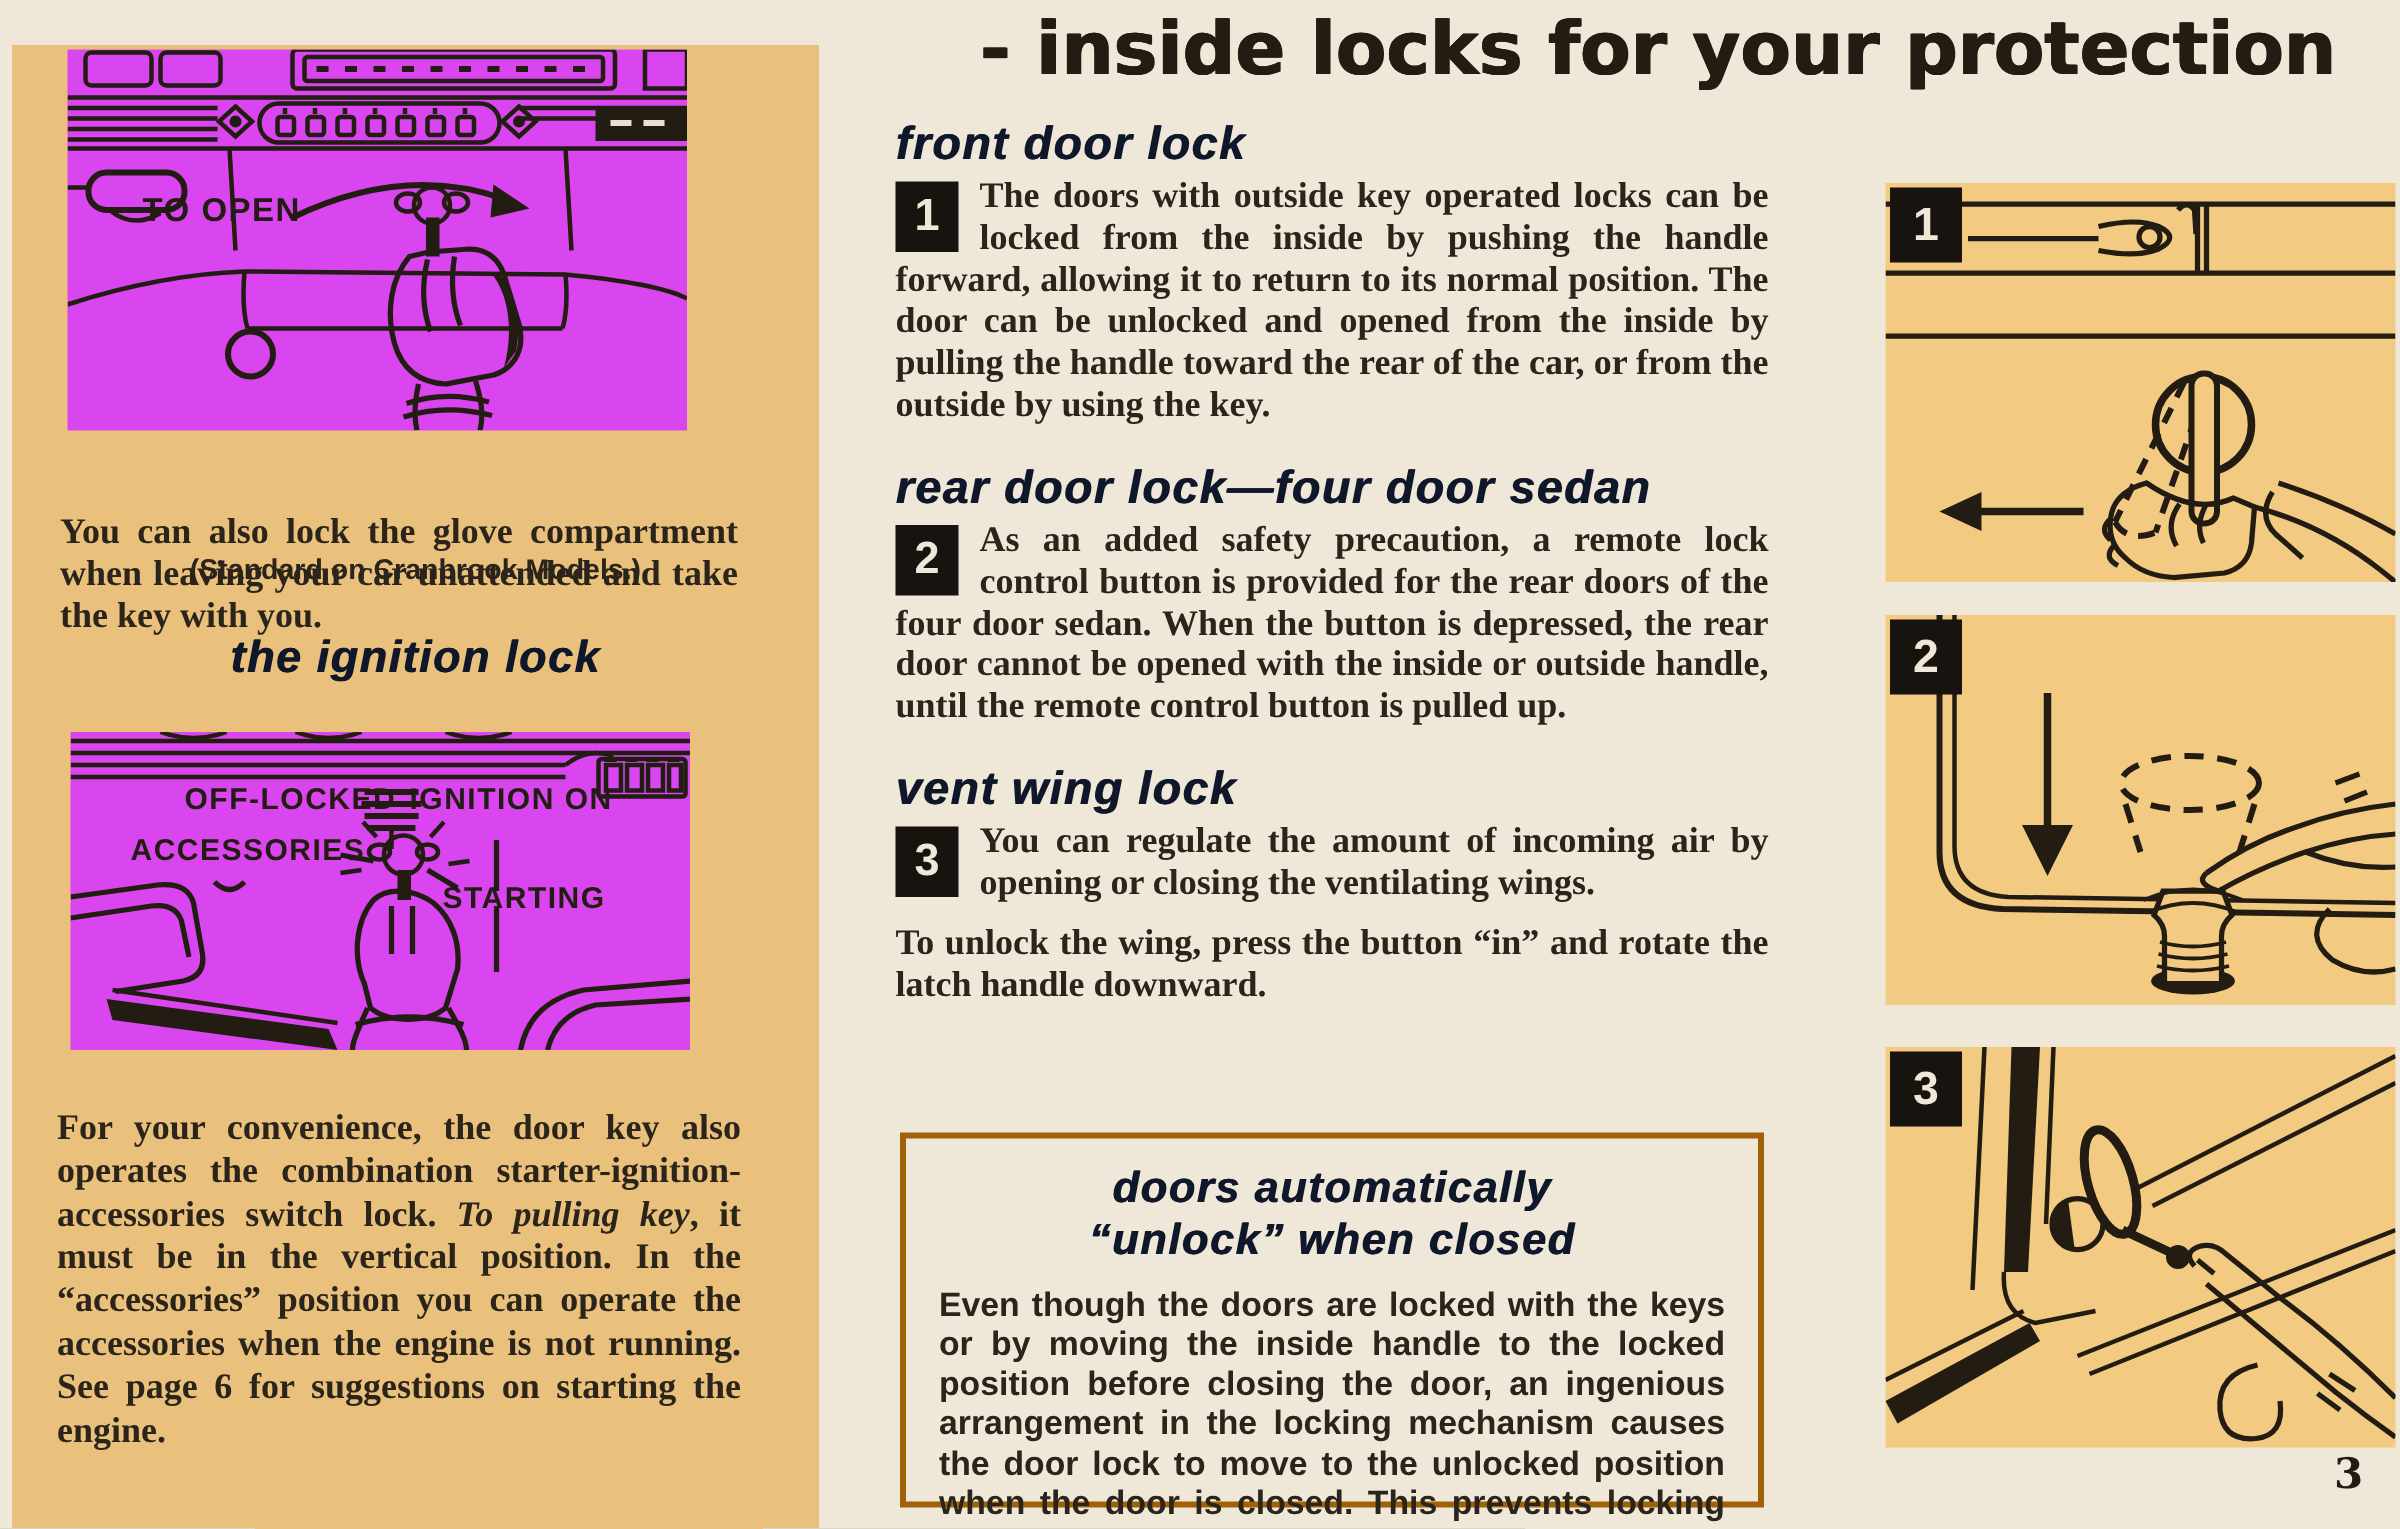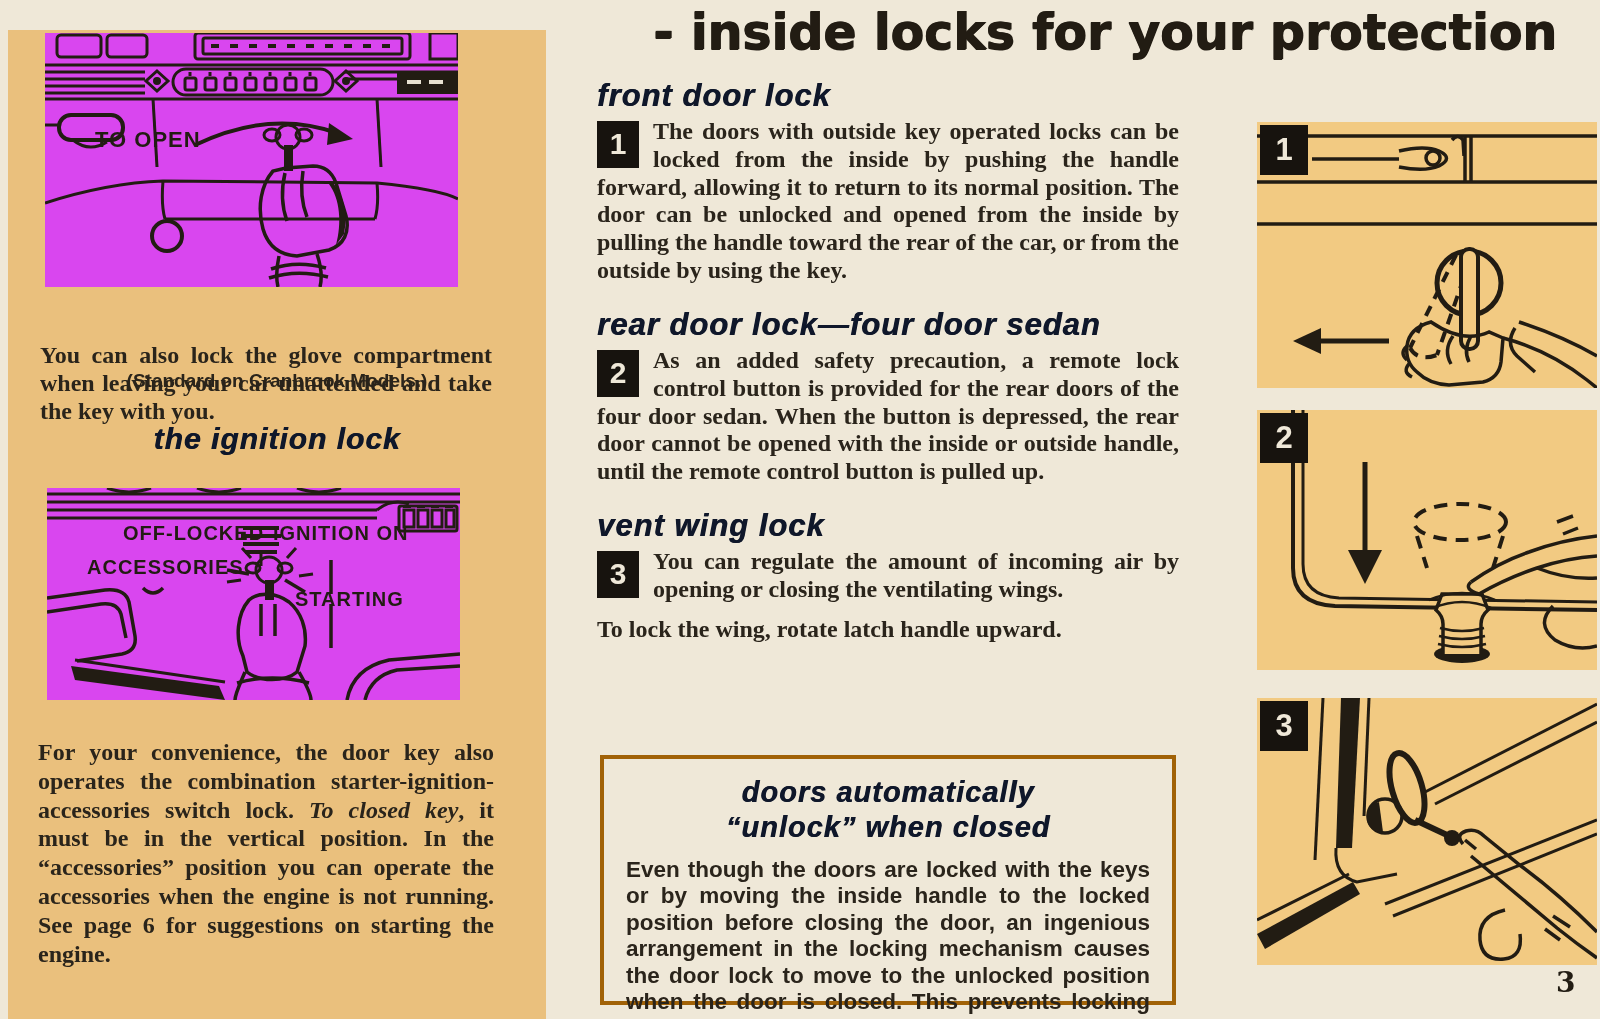--- a/index.html
+++ b/index.html
@@ -234,21 +234,21 @@
           <path d="M318 212 Q324 188 350 182 L413 178"></path>
         </g>
       </svg>
       <span class="illo-label" style="left:76px; top:34px;">OFF-LOCKED</span>
       <span class="illo-label" style="left:226px; top:34px;">IGNITION ON</span>
       <span class="illo-label" style="left:40px; top:68px;">ACCESSORIES</span>
       <span class="illo-label" style="left:248px; top:100px;">STARTING</span>
     </div>
 
     <p class="body-text" id="ignition-text">
-      <span>For your convenience, the door key also operates the combination starter-ignition-accessories switch lock. </span><span class="italic">To closed key</span><span>, it must be in the vertical position. In the “accessories” position you can operate the accessories when the engine is not running. See page 6 for suggestions on starting the engine.</span>
+      <span>For your convenience, the door key also operates the combination starter-ignition-accessories switch lock. </span><span class="italic">To pulling key</span><span>, it must be in the vertical position. In the “accessories” position you can operate the accessories when the engine is not running. See page 6 for suggestions on starting the engine.</span>
     </p>
   </div>
 
   <div id="page-title">- inside locks for your protection</div>
 
   <div id="mid-col">
 
     <div class="section">
       <div class="fancy-heading section-heading">front door lock</div>
       <p class="body-text">
@@ -261,21 +261,21 @@
       <p class="body-text">
         <span class="num-square">2</span><span>As an added safety precaution, a remote lock control button is provided for the rear doors of the four door sedan. When the button is depressed, the rear door cannot be opened with the inside or outside handle, until the remote control button is pulled up.</span>
       </p>
     </div>
 
     <div class="section">
       <div class="fancy-heading section-heading">vent wing lock</div>
       <p class="body-text">
         <span class="num-square">3</span><span>You can regulate the amount of incoming air by opening or closing the ventilating wings.</span>
       </p>
-      <p class="body-text">To lock the wing, rotate latch handle upward.</p>
+      <p class="body-text">To unlock the wing, press the button “in” and rotate the latch handle downward.</p>
     </div>
   </div>
 
   <div id="callout">
     <div class="fancy-heading callout-heading">doors automatically</div>
     <div class="fancy-heading callout-heading">“unlock” when closed</div>
     <p id="callout-body">Even though the doors are locked with the keys or by moving the inside handle to the locked position before closing the door, an ingenious arrangement in the locking mechanism causes the door lock to move to the unlocked position when the door is closed. This prevents locking yourself out of the car.</p>
   </div>
 
   <div class="panel" id="panel-1">

